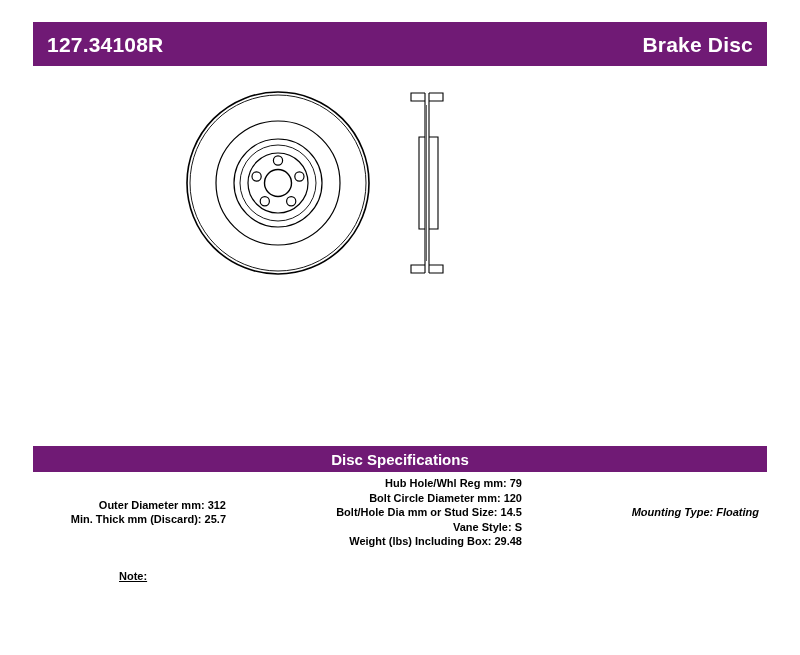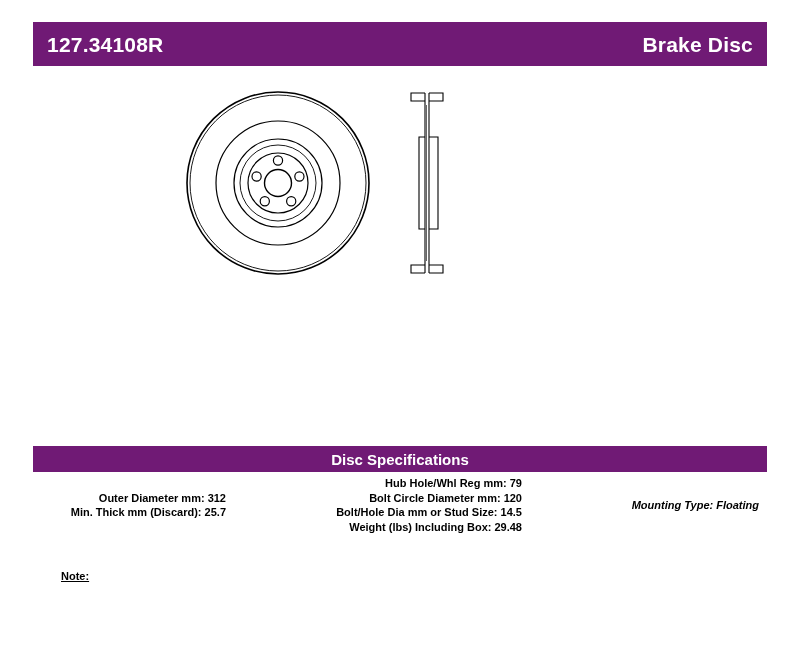--- a/index.html
+++ b/index.html
@@ -116,21 +116,21 @@
   
   .note-row {
     position: absolute;
     left: 33px;
     top: 570px;
     width: 734px;
     font-size: 11px;
     font-weight: bold;
   }
   .note-label {
-    margin-left: 28px;
+    margin-left: 86px;
     text-decoration: underline;
   }
 </style>
 </head>
 <body>
 
 <div class="header-bar">
   <div class="part-number">127.34108R</div>
   <div class="product-type">Brake Disc</div>
 </div>
@@ -184,20 +184,21 @@
 
 <div class="specs-wrap">
   <div class="spec-col col1">
     <div class="spec-line">Outer Diameter mm: 312</div>
     <div class="spec-line">Min. Thick mm (Discard): 25.7</div>
   </div>
   <div class="spec-col col2">
     <div class="spec-line">Hub Hole/Whl Reg mm: 79</div>
     <div class="spec-line">Bolt Circle Diameter mm: 120</div>
     <div class="spec-line">Bolt/Hole Dia mm or Stud Size: 14.5</div>
+    <div class="spec-line">Vane Style: S</div>
     <div class="spec-line">Weight (lbs) Including Box: 29.48</div>
   </div>
   <div class="spec-col col3">
     <div class="spec-line">Mounting Type: Floating</div>
   </div>
 </div>
 
 <div class="note-row">
   <span class="note-label">Note:</span>
   <span></span>

